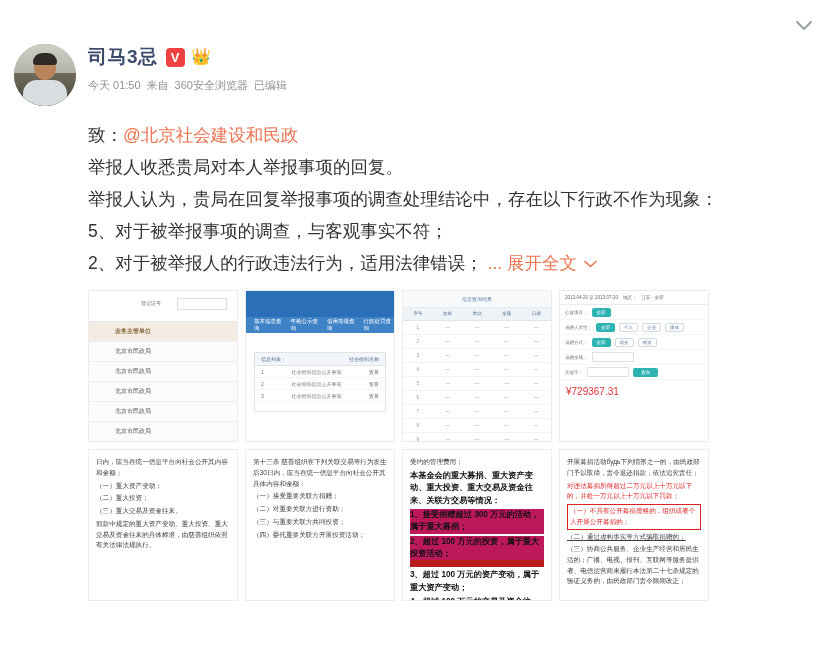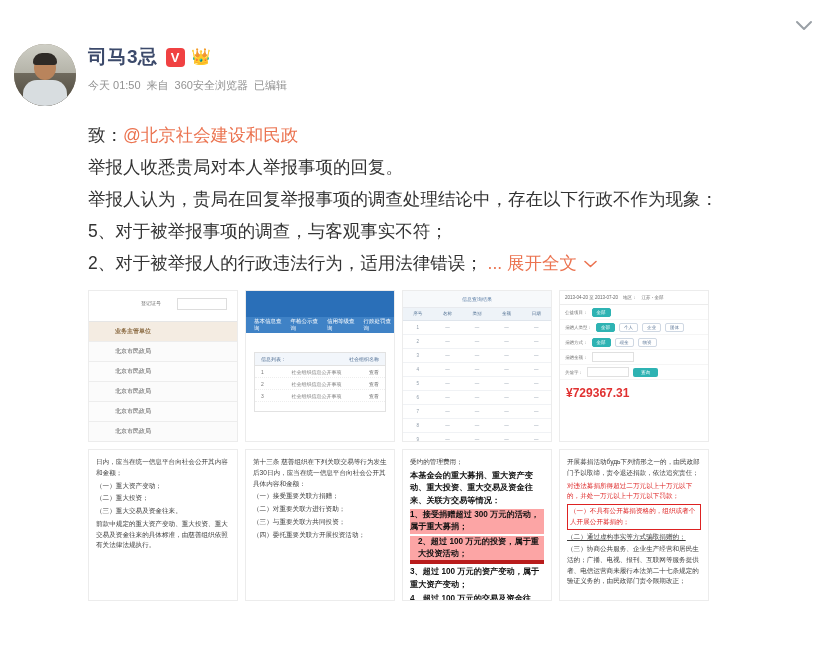--- a/index.html
+++ b/index.html
@@ -328,47 +328,46 @@
   }
   .t4 .btn-t {
     background: #2eb3b3;
     color: #fff;
     padding: 2px 8px;
     border-radius: 2px;
     font-size: 4.5px;
   }
   .t4 .amount {
     color: #e03131;
-    font-size: 12px;
-    font-weight: bold;
+    font-size: 10px;
+    font-weight: normal;
     padding: 6px 0 0 6px;
   }
 
   
   .ttext {
     padding: 7px 7px 0 7px;
     font-size: 6.6px;
     line-height: 1.62;
     color: #3c3c3c;
     box-sizing: border-box;
   }
   .ttext p { margin: 0 0 2px 0; }
   .ttext .ind { text-indent: 0; }
   .t6 .big {
     font-size: 8.2px;
     font-weight: bold;
     color: #111;
     line-height: 1.5;
   }
   .t6 .hl {
-    background: #fca5a5;
+    background: #be185d;
   }
   .t6 .uline {
-    border-bottom: 4px solid #b91c1c;
-    padding-left: 8px;
+    border-bottom: 7px solid #b91c1c;
   }
   .t8 .red { color: #d22; }
   .t8 .boxred {
     border: 1px solid #d22;
     padding: 1px 2px;
     display: block;
     margin: 2px 0;
     color: #d22;
   }
   .t8 .uline { text-decoration: underline; }

